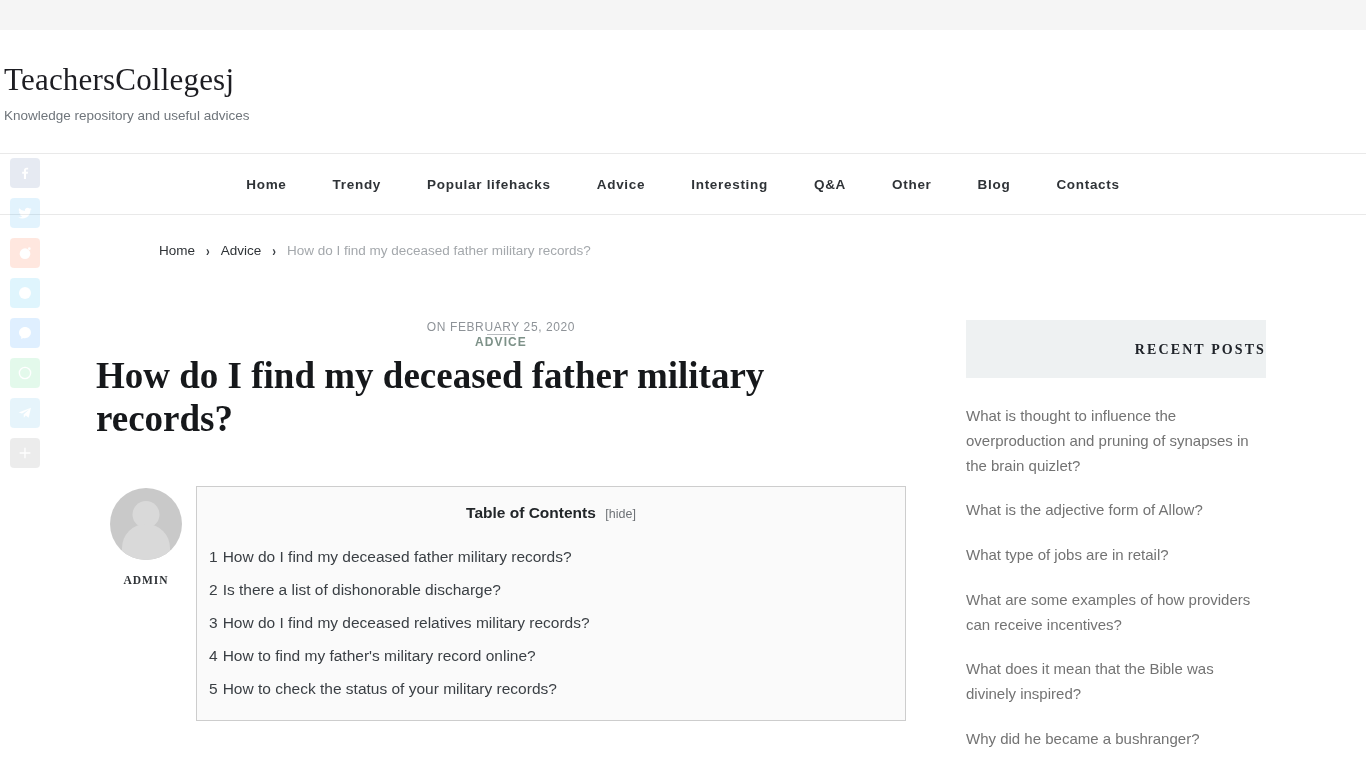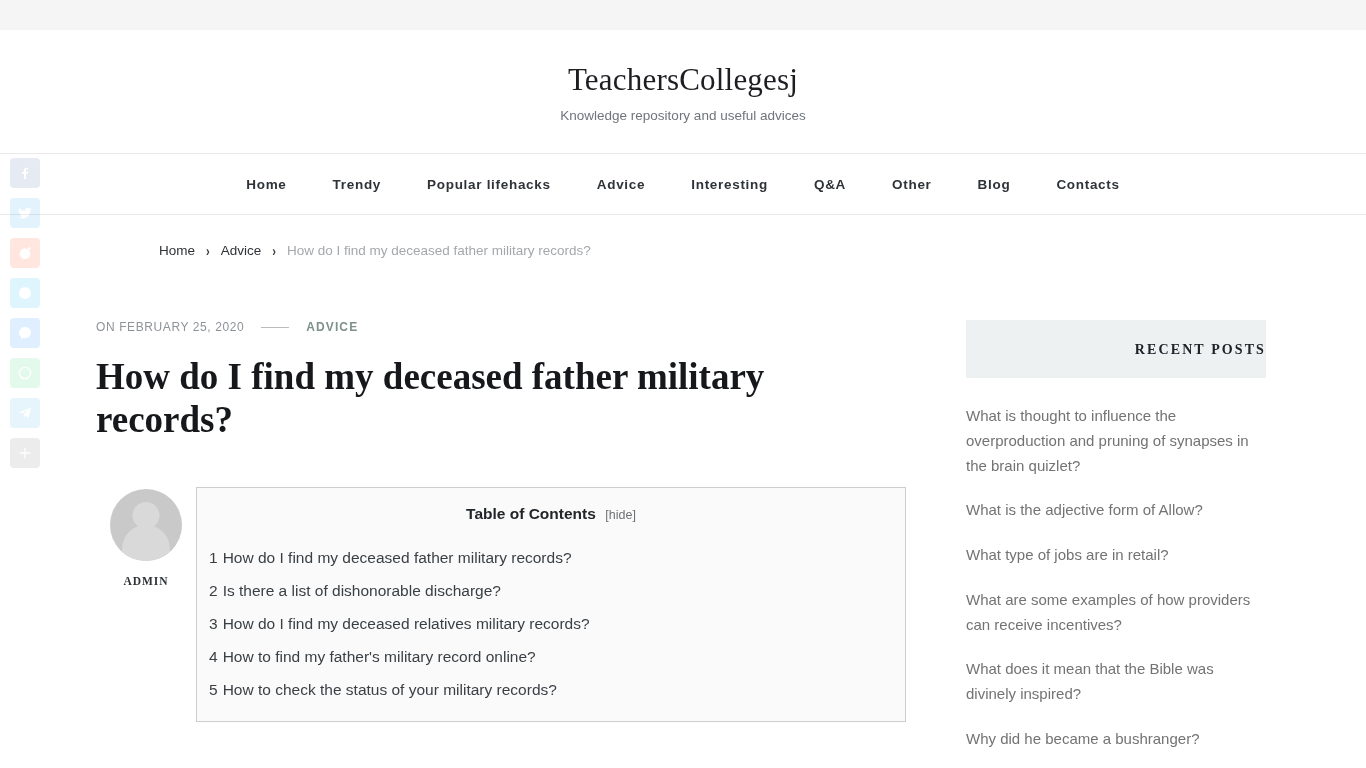--- a/index.html
+++ b/index.html
@@ -14,22 +14,21 @@
 
   
   .top-strip {
     height: 30px;
     background: #f5f5f5;
     width: 100%;
   }
 
   
   .site-header {
-    padding: 32px 16px 30px;
-    text-align: center;
+    padding: 32px 4px 30px;
     background: #fff;
   }
   .site-title {
     font-family: "Liberation Serif", serif;
     font-size: 31px;
     font-weight: 400;
     color: #1d1d22;
     margin: 0 0 10px;
     letter-spacing: .2px;
   }
@@ -95,21 +94,22 @@
   }
   .content { width: 810px; flex: none; }
   .sidebar { width: 300px; flex: none; }
 
   
   .post-meta {
     display: flex;
     align-items: center;
     font-size: 12px;
     letter-spacing: .6px;
-    margin-bottom: 22px;
+    margin-bottom: 6px;
+    flex-direction: column;
   }
   .post-date { color: #8e9398; text-transform: uppercase; }
   .meta-dash {
     width: 28px; height: 1px;
     background: #b9bdc0;
     margin: 0 17px;
     display: inline-block;
   }
   .post-cat {
     color: #7d9188;

